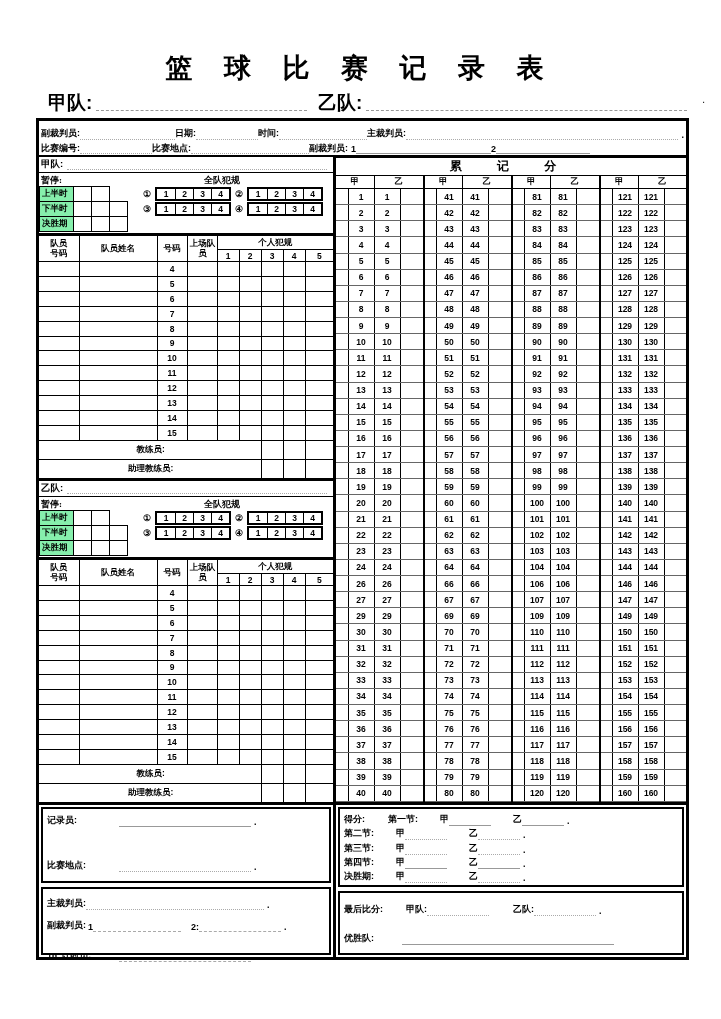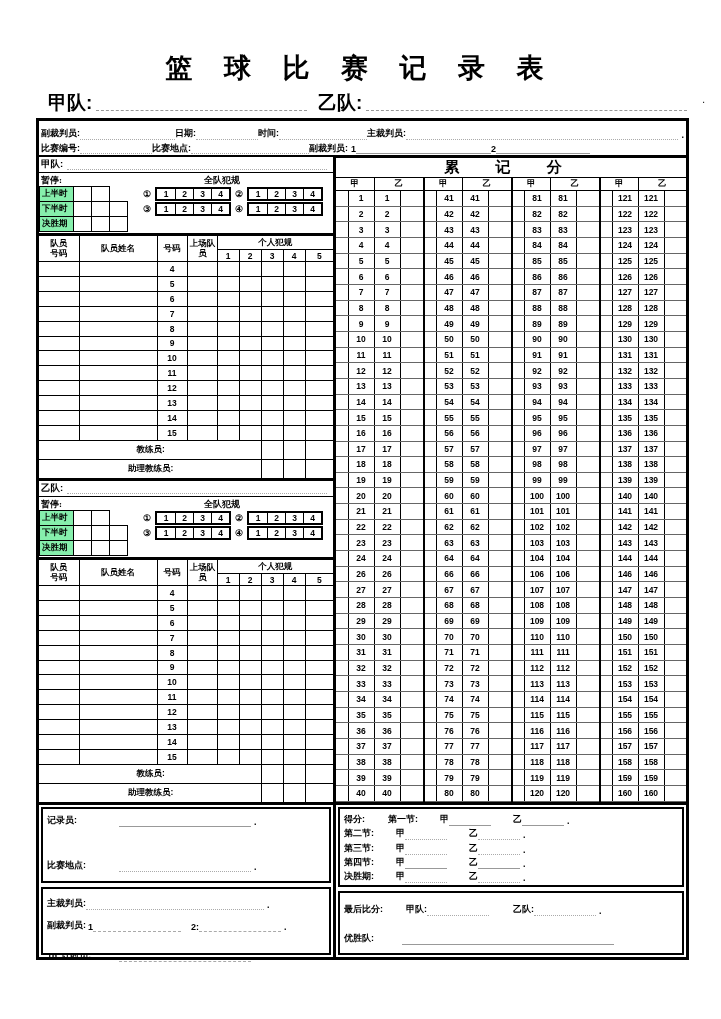--- a/index.html
+++ b/index.html
@@ -66,21 +66,21 @@
   tr.hr2 th { height:12px; }
   tr.coach td { height:14px; }
   td.coachlbl { text-align:left; padding-left:2px !important; border-left:none !important; }
 
   table.score { width:100%; height:100%; border-collapse:collapse; table-layout:fixed; font-size:8.5px; font-weight:bold; }
   table.score td { border:1px solid #666; border-left:1px solid #000; border-right:1px solid #000; text-align:center; padding:0; }
   table.score thead td { border:1px solid #000; }
   table.score td.gb { border-left:2px solid #000; }
   table.score td:last-child { border-right:none; }
   table.score td.first { border-left:none; }
-  .score-title { height:15px; letter-spacing:16px; font-size:15px; text-align:center; }
+  .score-title { height:15px; letter-spacing:16px; font-size:12px; text-align:center; }
   tr.grp-hdr td { height:13px; letter-spacing:0; }
   .num { font-weight:bold; }
 
   .bottom { display:flex; height:152px; }
   .bcol-l { width:297px; border-right:3px solid #000; display:flex; flex-direction:column; padding:2px; }
   .bcol-r { flex:1; display:flex; flex-direction:column; padding:2px; }
   .bbox { border:2px solid #000; background:#fff; font-size:9px; font-weight:bold; }
   .bbox .row { display:flex; align-items:flex-end; white-space:nowrap; }
   .box-officials1 { height:76px; padding:5px 6px 3px 4px; display:flex; flex-direction:column; justify-content:space-between;gap:32px; }
   .box-officials2 { flex:1; margin-top:4px; padding:8px 6px 0 4px; }
@@ -1112,38 +1112,20 @@
                 <td class="num">67</td>
                 <td class="num">67</td>
                 <td></td>
                 <td class="gb"></td>
                 <td class="num">107</td>
                 <td class="num">107</td>
                 <td></td>
                 <td class="gb"></td>
                 <td class="num">147</td>
                 <td class="num">147</td>
-                <td></td>
-              </tr>
-              <tr>
-                <td class="first"></td>
-                <td class="num">28</td>
-                <td class="num">28</td>
-                <td></td>
-                <td class="gb"></td>
-                <td class="num">68</td>
-                <td class="num">68</td>
-                <td></td>
-                <td class="gb"></td>
-                <td class="num">108</td>
-                <td class="num">108</td>
-                <td></td>
-                <td class="gb"></td>
-                <td class="num">148</td>
-                <td class="num">148</td>
                 <td></td>
               </tr>
               <tr>
                 <td class="first"></td>
                 <td class="num">29</td>
                 <td class="num">29</td>
                 <td></td>
                 <td class="gb"></td>
                 <td class="num">69</td>
                 <td class="num">69</td>

